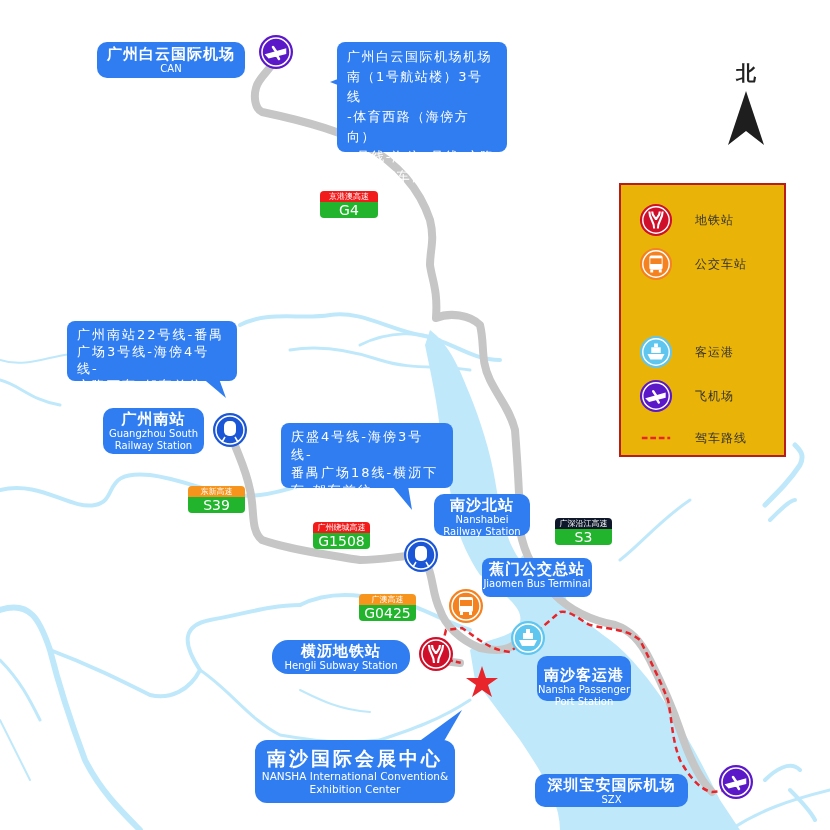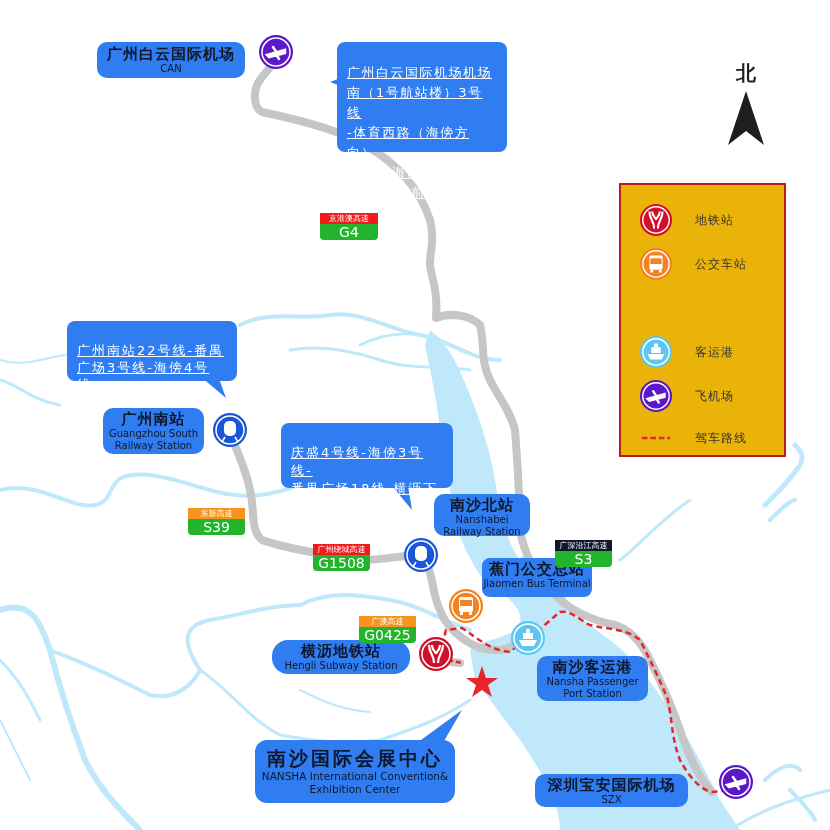--- a/index.html
+++ b/index.html
@@ -1,25 +1,25 @@
 <!DOCTYPE html>
 <html><head>
 <meta charset="utf-8">
 <style>
   html,body{margin:0;padding:0;background:#fff;}
   body{width:830px;height:830px;position:relative;overflow:hidden;font-family:"DejaVu Sans","Liberation Sans",sans-serif;}
   svg.map{position:absolute;left:0;top:0;}
-  .box{position:absolute;background:#2f7df0;color:#0f172a;border-radius:10px;text-align:center;box-sizing:border-box;}
+  .box{position:absolute;background:#2f7df0;color:#ffffff;border-radius:10px;text-align:center;box-sizing:border-box;}
   .box .zh{font-size:15px;font-weight:bold;line-height:18px;letter-spacing:1px;}
   .box .en{font-size:10px;line-height:12px;}
   .box.big .zh{font-size:19px;line-height:24px;letter-spacing:3px;}
   .box.big .en{font-size:10.5px;line-height:13px;}
-  .call{position:absolute;background:#2f7df0;color:#fff;border-radius:8px;font-size:14px;line-height:21px;letter-spacing:2px;padding:21px 10px;box-sizing:border-box;white-space:pre-line;text-decoration:underline;}
+  .call{position:absolute;background:#2f7df0;color:#fff;border-radius:8px;font-size:14px;line-height:21px;letter-spacing:2px;padding:5px 10px;box-sizing:border-box;white-space:pre-line;}
   .hw{position:absolute;border-radius:4px;overflow:hidden;text-align:center;}
-  .hw .top{font-size:8px;line-height:11px;color:#fff;margin-top:22px;}
+  .hw .top{font-size:8px;line-height:11px;color:#fff;}
   .hw .bot{background:#22b42c;color:#fff;font-size:14px;line-height:16px;}
   .legend{position:absolute;left:619px;top:183px;width:167px;height:274px;border:2px solid #b91c1c;background:#eab308;box-sizing:border-box;}
   .legend .row{position:absolute;left:18px;height:34px;display:flex;align-items:center;}
   .legend .row .ic{width:34px;height:34px;}
   .legend .row .lb{margin-left:22px;font-size:12px;color:#333;letter-spacing:1px;}
   .north{position:absolute;left:728px;top:60px;width:36px;text-align:center;}
   .north .t{font-size:20px;font-weight:bold;color:#222;}
 </style>
 </head>
 <body>
@@ -128,21 +128,21 @@
   <div class="en">Railway Station</div>
 </div>
 <div class="box" style="left:482px;top:558px;width:110px;height:39px;padding-top:2px;border-radius:8px">
   <div class="zh">蕉门公交总站</div>
   <div class="en">Jiaomen Bus Terminal</div>
 </div>
 <div class="box" style="left:272px;top:640px;width:138px;height:34px;padding-top:2px;border-radius:16px">
   <div class="zh">横沥地铁站</div>
   <div class="en">Hengli Subway Station</div>
 </div>
-<div class="box" style="left:537px;top:656px;width:111px;height:45px;padding-top:2px">
+<div class="box" style="left:537px;top:656px;width:94px;height:45px;padding-top:10px">
   <div class="zh">南沙客运港</div>
   <div class="en">Nansha Passenger</div>
   <div class="en">Port Station</div>
 </div>
 <div class="box" style="left:535px;top:774px;width:153px;height:33px;padding-top:2px">
   <div class="zh">深圳宝安国际机场</div>
   <div class="en">SZX</div>
 </div>
 <div class="box big" style="left:255px;top:740px;width:200px;height:63px;padding-top:6px;border-radius:12px">
   <div class="zh">南沙国际会展中心</div>

